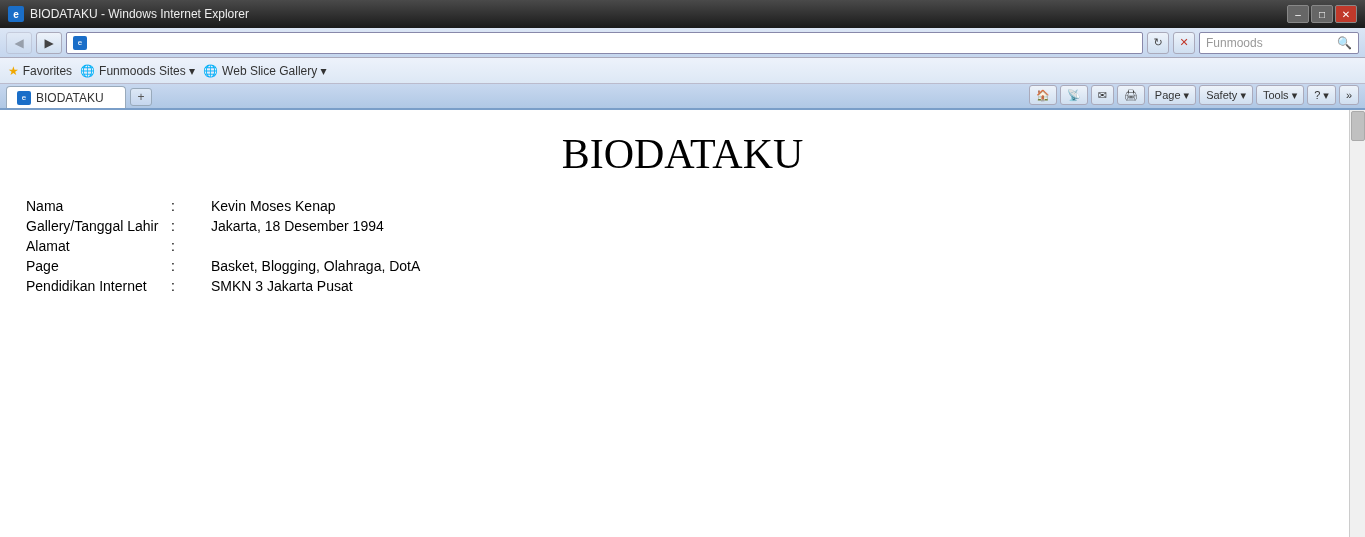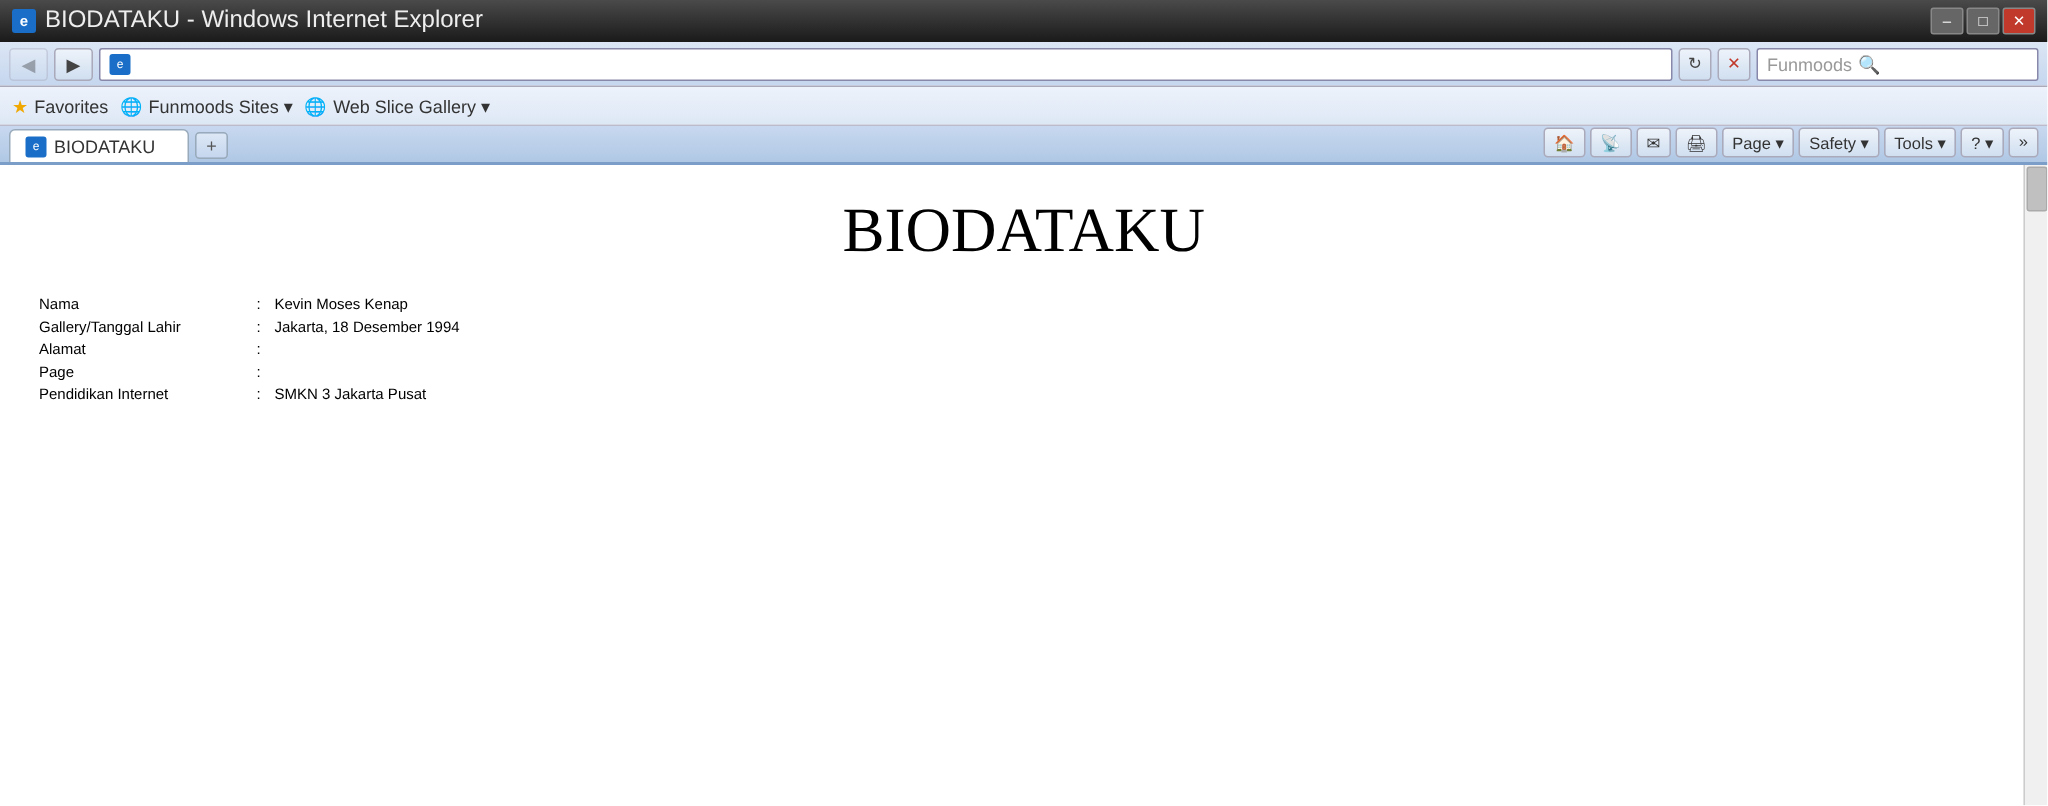--- a/index.html
+++ b/index.html
@@ -27,21 +27,21 @@
       background: #1a6ec8;
       border-radius: 2px;
       display: inline-flex;
       align-items: center;
       justify-content: center;
       font-size: 10px;
       color: white;
       font-weight: bold;
     }
     .title-bar-text {
-      font-size: 16px;
+      font-size: 12px;
       color: #eee;
     }
     .title-bar-controls {
       display: flex;
       gap: 2px;
     }
     .title-bar-btn {
       width: 22px;
       height: 18px;
       background: #666;
@@ -127,30 +127,31 @@
       border-radius: 3px;
       display: flex;
       align-items: center;
       justify-content: center;
       cursor: pointer;
       font-size: 11px;
       color: #c0392b;
     }
     .search-bar {
       height: 22px;
-      width: 188px;
+      width: 160px;
       border: 1px solid #88a;
       background: white;
       display: flex;
       align-items: center;
       padding: 0 6px;
       font-size: 12px;
       color: #999;
       border-radius: 2px;
       gap: 4px;
+      justify-content: space-between;
     }
 
     
     .favorites-bar {
       background: linear-gradient(to bottom, #edf2fb, #dde8f5);
       height: 26px;
       display: flex;
       align-items: center;
       padding: 0 8px;
       gap: 8px;
@@ -273,34 +274,35 @@
       margin-bottom: 20px;
       color: #000;
     }
 
     .bio-table {
       margin-left: 10px;
     }
     .bio-row {
       display: flex;
       margin-bottom: 4px;
-      font-size: 10px;
+      font-size: 14px;
       color: #000;
       font-family: Arial, sans-serif;
     }
     .bio-label {
       width: 145px;
       flex-shrink: 0;
     }
     .bio-colon {
       width: 12px;
       flex-shrink: 0;
     }
     .bio-value {
       color: #000;
+      margin-left: 28px;
     }
   </style>
 </head>
 <body>
 
 <div class="title-bar">
   <div class="title-bar-left">
     <span class="title-bar-icon">e</span>
     <span class="title-bar-text">BIODATAKU - Windows Internet Explorer</span>
   </div>
@@ -375,20 +377,21 @@
       <span class="bio-colon"> : </span>
       <span class="bio-value">Jakarta, 18 Desember 1994</span>
     </div>
       <div class="bio-row">
       <span class="bio-label">Alamat</span>
       <span class="bio-colon"> : </span>
     </div>
       <div class="bio-row">
       <span class="bio-label">Page</span>
       <span class="bio-colon"> : </span>
+      <span class="bio-value">Basket, Blogging, Olahraga, DotA</span>
     </div>
       <div class="bio-row">
       <span class="bio-label">Pendidikan Internet</span>
       <span class="bio-colon"> : </span>
       <span class="bio-value">SMKN 3 Jakarta Pusat</span>
     </div>
     </div>
 
   <div class="scrollbar">
     <div class="scrollbar-thumb"></div>

